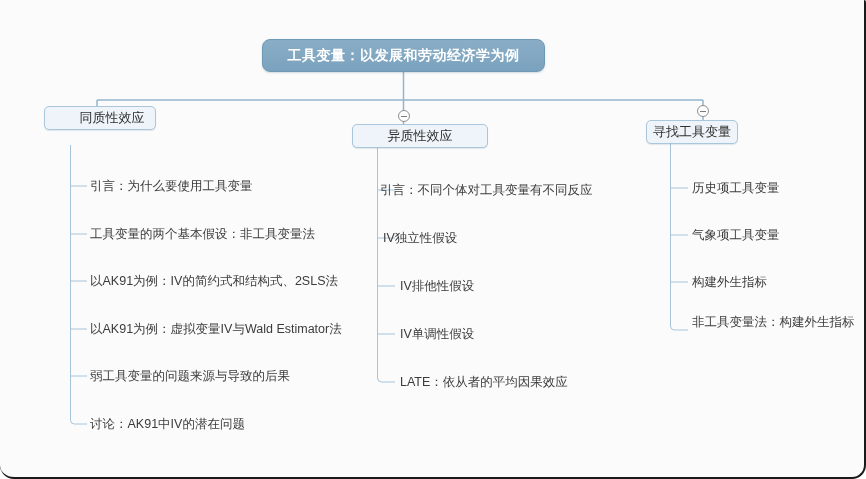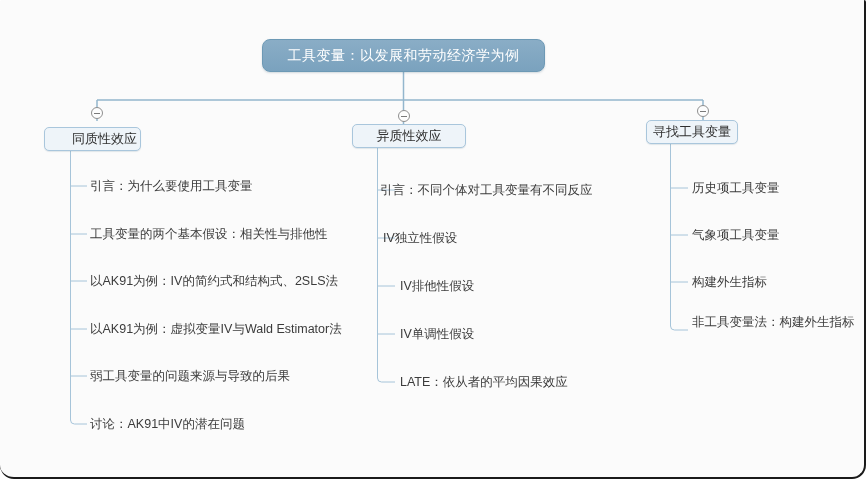--- a/index.html
+++ b/index.html
@@ -23,40 +23,40 @@
     pointer-events: none;
   }
   .node-root {
     position: absolute;
     left: 262px; top: 39px;
     width: 283px; height: 33px;
     background: linear-gradient(#8aadc6, #7aa2be);
     border: 1px solid #6d99b5;
     border-radius: 8px;
     color: #ffffff;
-    font-size: 14px; font-weight: normal;
+    font-size: 14px; font-weight: bold;
     display: flex; align-items: center; justify-content: center;
     letter-spacing: 0.5px;
     box-shadow: 0 1px 2px rgba(90,120,140,0.25);
     cursor: default;
   }
   .node-branch {
     position: absolute;
     height: 24px;
     background: #eef4f9;
     border: 1px solid #a9c6dc;
     border-radius: 5px;
     color: #2f2f2f;
     font-size: 13px;
     display: flex; align-items: center; justify-content: center;
     box-shadow: 0 1px 1px rgba(120,150,170,0.2);
     cursor: default;
   }
-  .branch-1 { left: 44px;  top: 127px; width: 97px; padding-left: 24px; }
-  .branch-2 { left: 352px; top: 124px; width: 114px; }
+  .branch-1 { left: 44px;  top: 106px; width: 112px; padding-left: 24px; }
+  .branch-2 { left: 352px; top: 124px; width: 136px; }
   .branch-3 { left: 646px; top: 120px; width: 92px; }
   .subtopic {
     position: absolute;
     transform: translateY(-50%);
     font-size: 12.5px;
     line-height: 1;
     color: #3b3b3b;
     white-space: nowrap;
     cursor: default;
   }
@@ -123,21 +123,21 @@
 
   <div class="toggle toggle-1"></div>
   <div class="toggle toggle-2"></div>
   <div class="toggle toggle-3"></div>
 
   <div class="node-branch branch-1">同质性效应</div>
   <div class="node-branch branch-2">异质性效应</div>
   <div class="node-branch branch-3">寻找工具变量</div>
 
   <div class="subtopic" style="left:90px; top:186px">引言：为什么要使用工具变量</div>
-  <div class="subtopic" style="left:90px; top:234px">工具变量的两个基本假设：相关性与排他性</div>
+  <div class="subtopic" style="left:90px; top:234px">工具变量的两个基本假设：非工具变量法</div>
   <div class="subtopic" style="left:90px; top:281px">以AK91为例：IV的简约式和结构式、2SLS法</div>
   <div class="subtopic" style="left:90px; top:329px">以AK91为例：虚拟变量IV与Wald Estimator法</div>
   <div class="subtopic" style="left:90px; top:376px">弱工具变量的问题来源与导致的后果</div>
   <div class="subtopic" style="left:90px; top:424px">讨论：AK91中IV的潜在问题</div>
 
   <div class="subtopic" style="left:380px; top:190px">引言：不同个体对工具变量有不同反应</div>
   <div class="subtopic" style="left:383px; top:238px">IV独立性假设</div>
   <div class="subtopic" style="left:400px; top:286px">IV排他性假设</div>
   <div class="subtopic" style="left:400px; top:334px">IV单调性假设</div>
   <div class="subtopic" style="left:400px; top:382px">LATE：依从者的平均因果效应</div>

